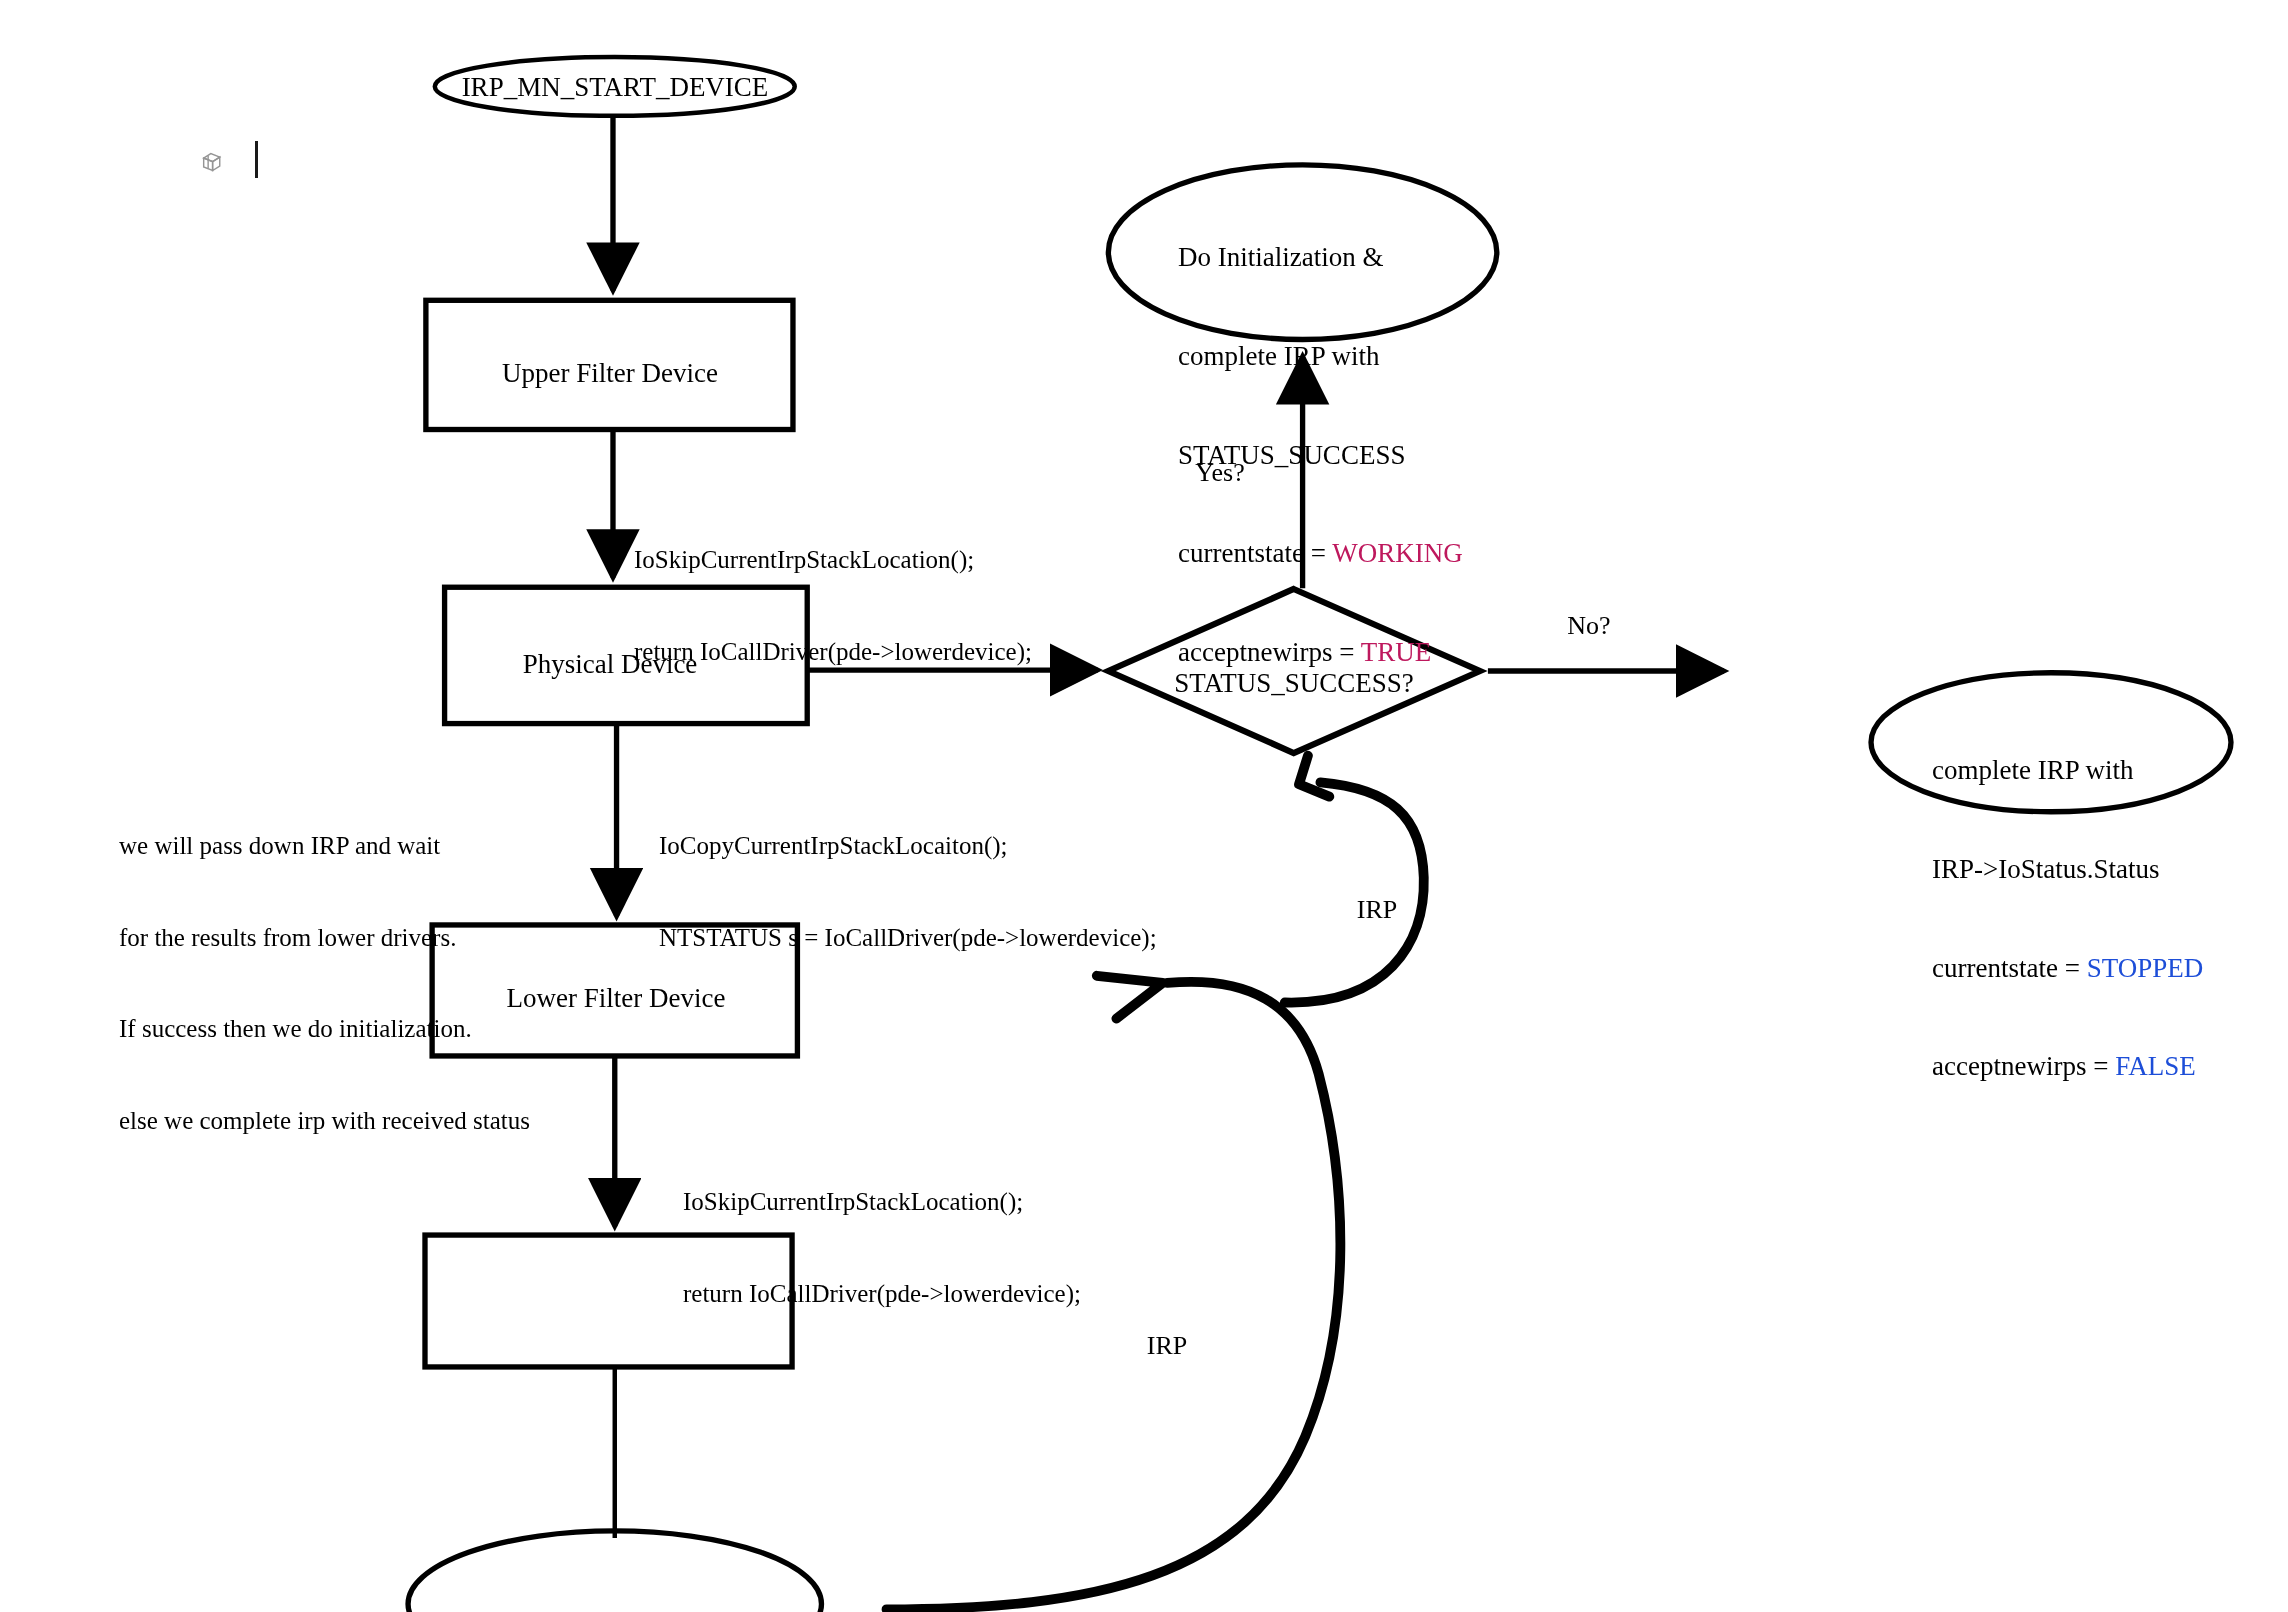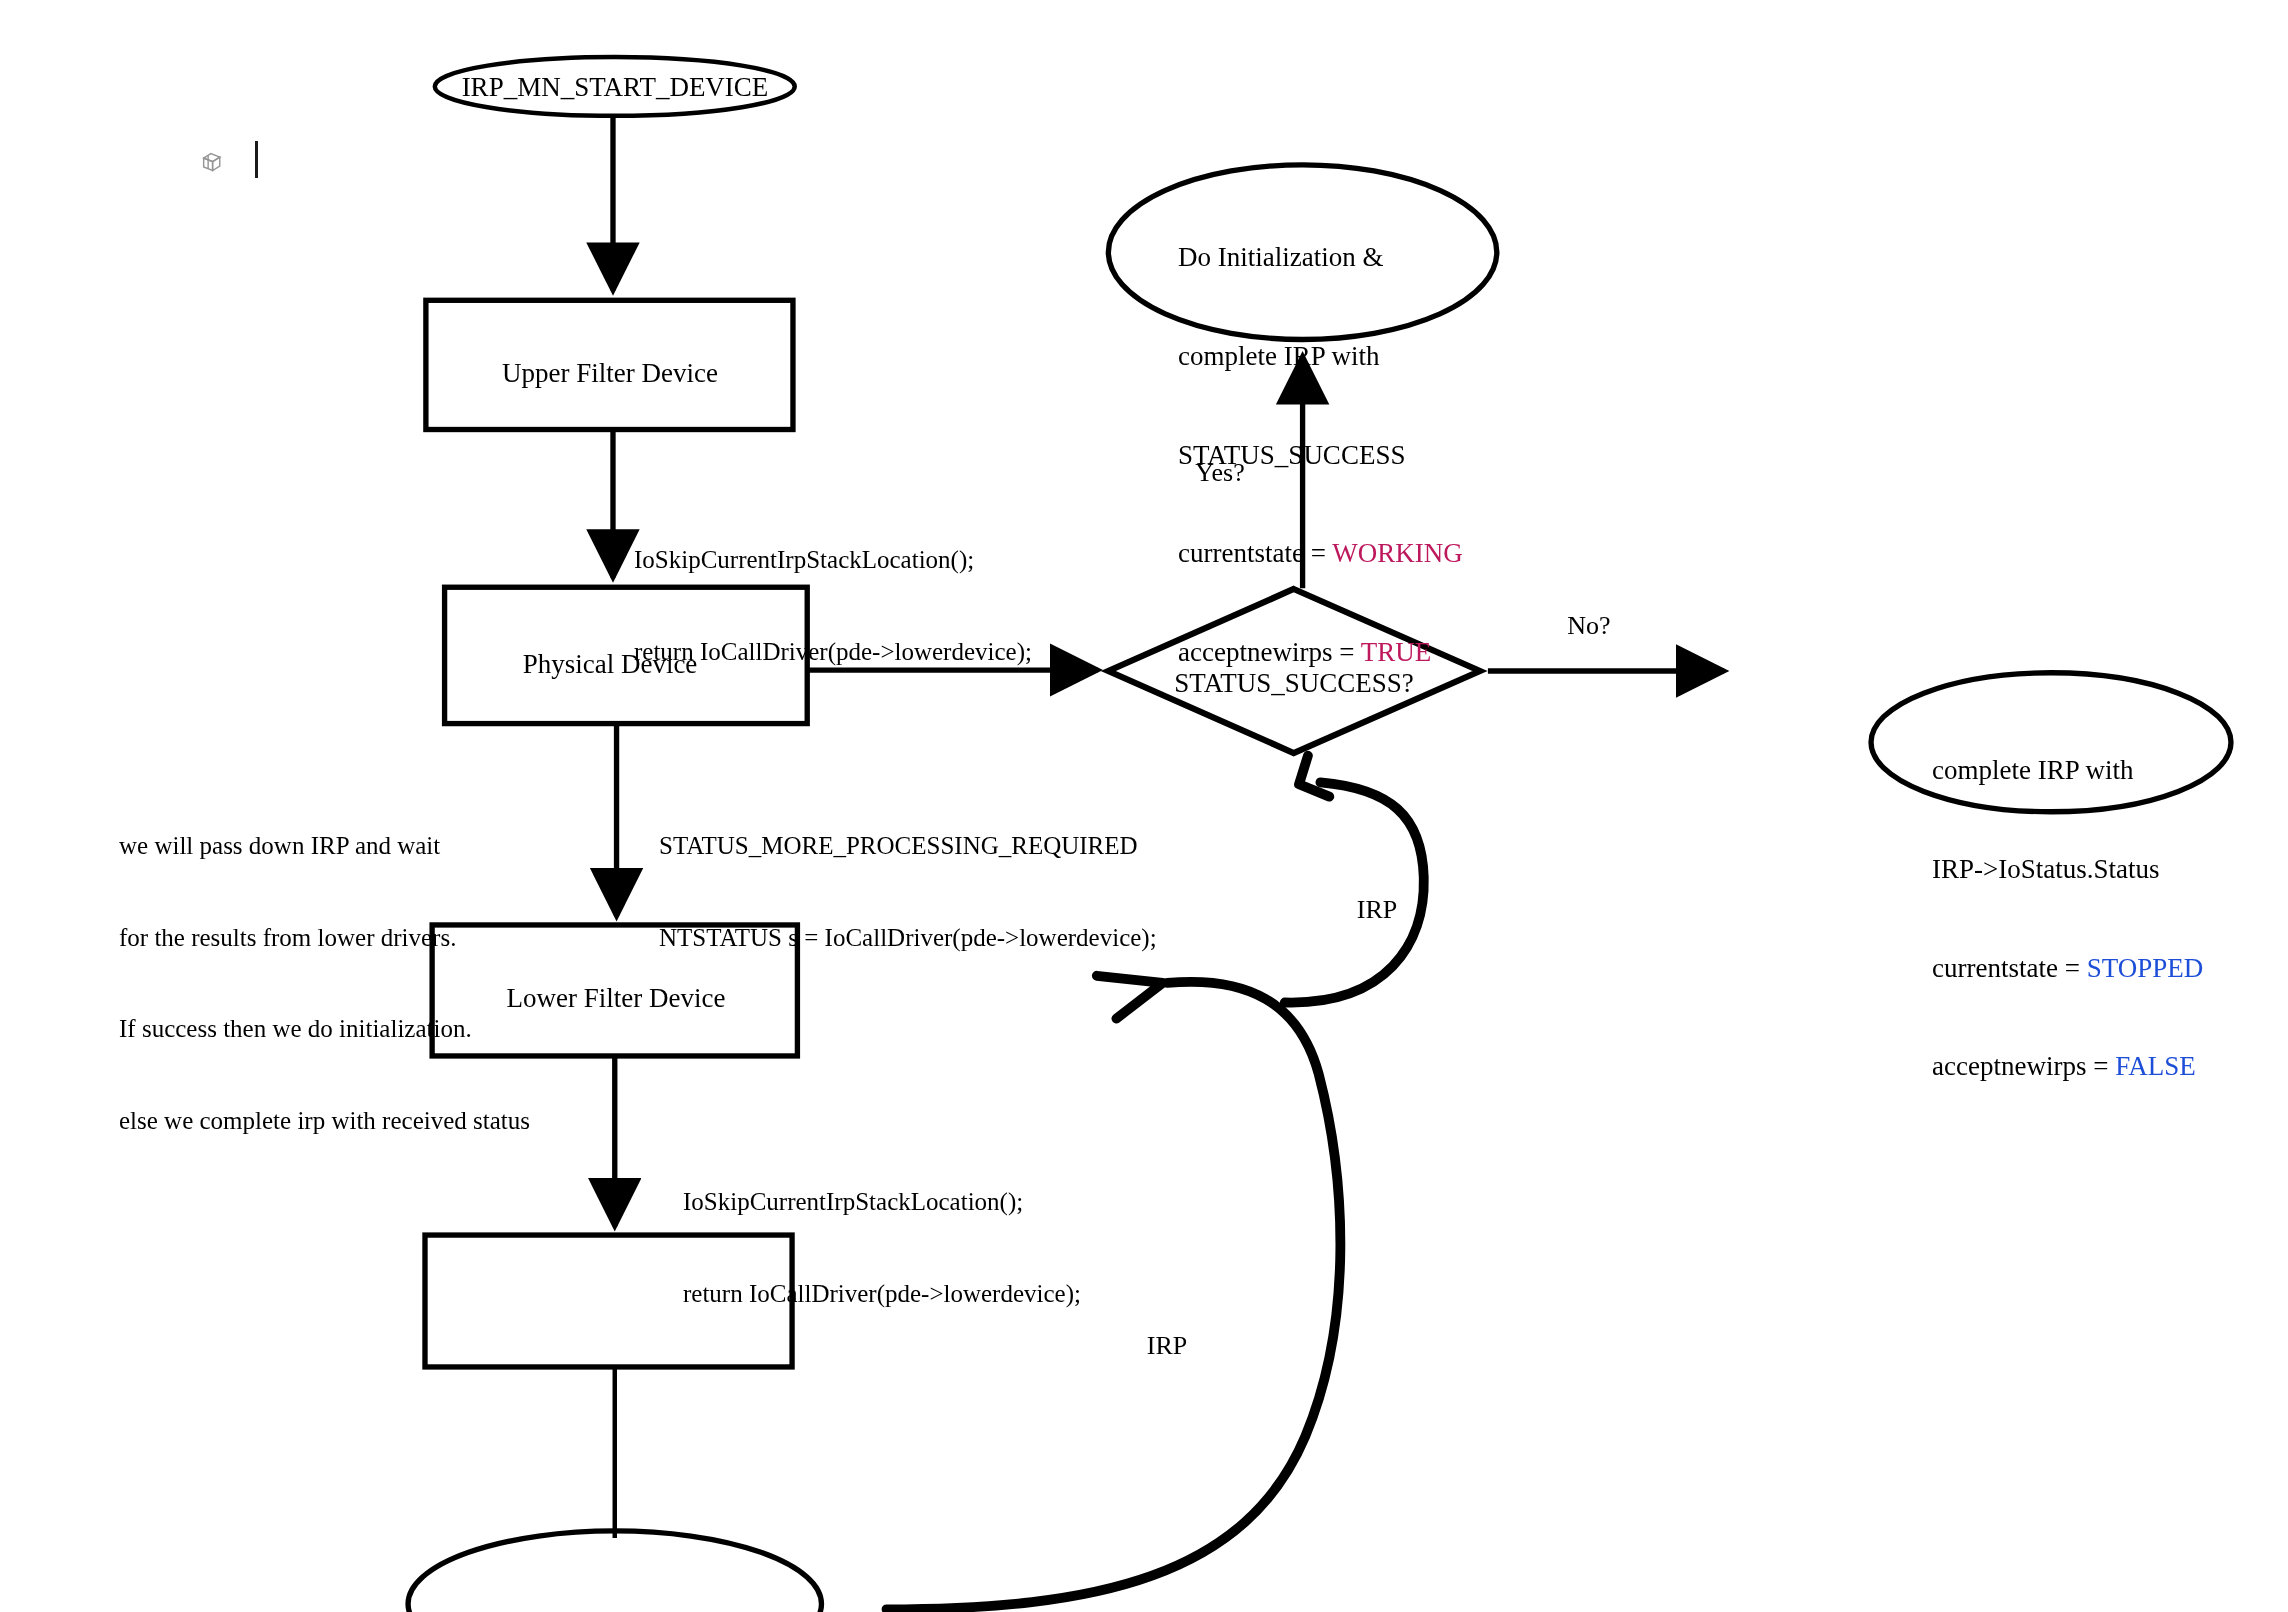--- a/index.html
+++ b/index.html
@@ -127,21 +127,21 @@
     <div>If success then we do initialization.</div>
     <div>else we complete irp with received status</div>
   </div>
 
   <div class="node-label lft t-code" style="left:634px;top:484px;">
     <div>IoSkipCurrentIrpStackLocation();</div>
     <div>return IoCallDriver(pde-&gt;lowerdevice);</div>
   </div>
 
   <div class="node-label lft t-code" style="left:659px;top:770px;">
-    <div>STATUS_MORE_PROCESSING_REQUIRED</div>
+    <div>IoCopyCurrentIrpStackLocaiton();</div>
     <div>NTSTATUS s = IoCallDriver(pde-&gt;lowerdevice);</div>
   </div>
 
   <div class="node-label lft t-code" style="left:683px;top:1126px;">
     <div>IoSkipCurrentIrpStackLocation();</div>
     <div>return IoCallDriver(pde-&gt;lowerdevice);</div>
   </div>
 
   <div class="node-label ctr t-edge" style="left:1220px;top:473px;">Yes?</div>
 

